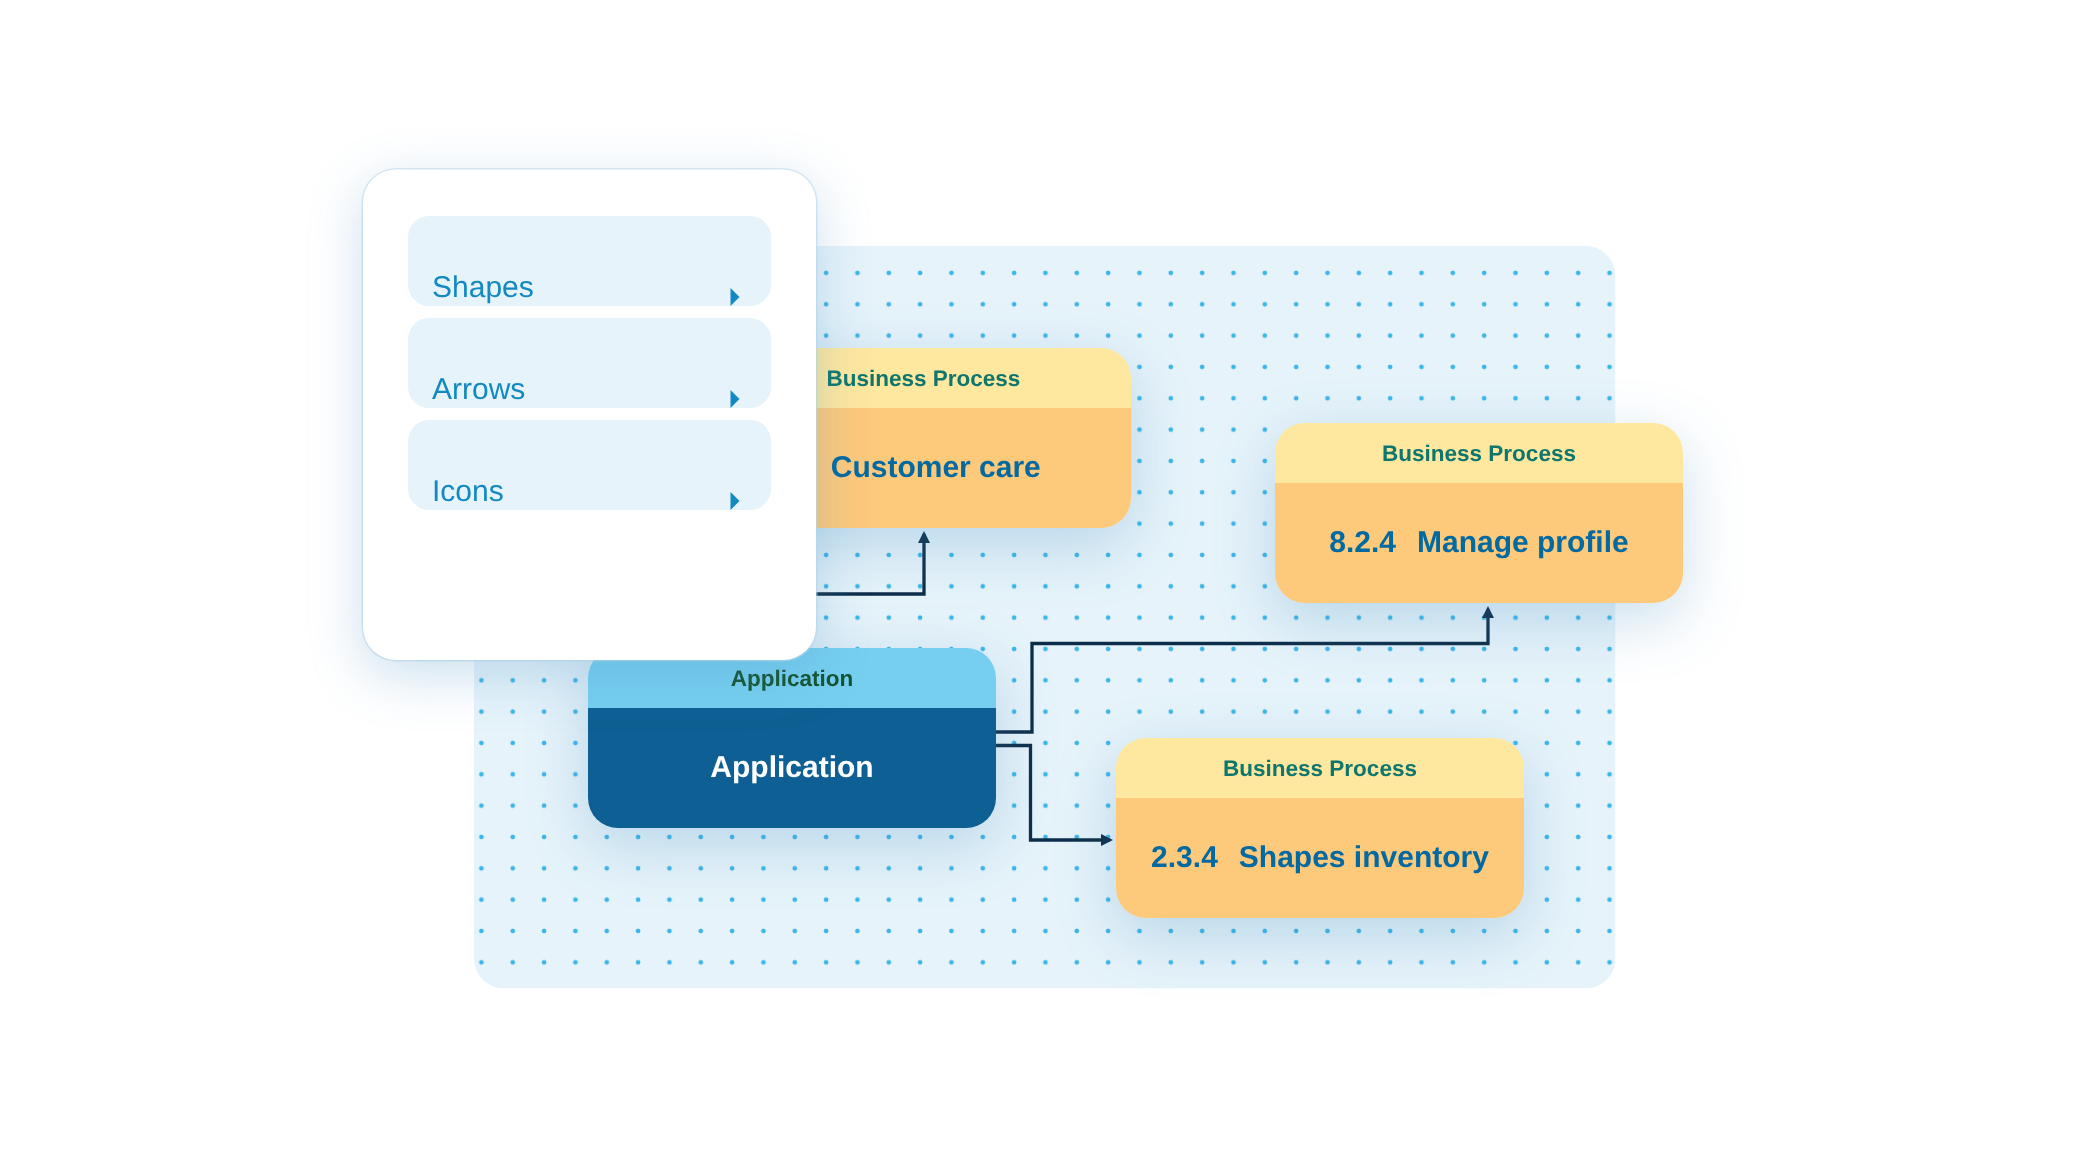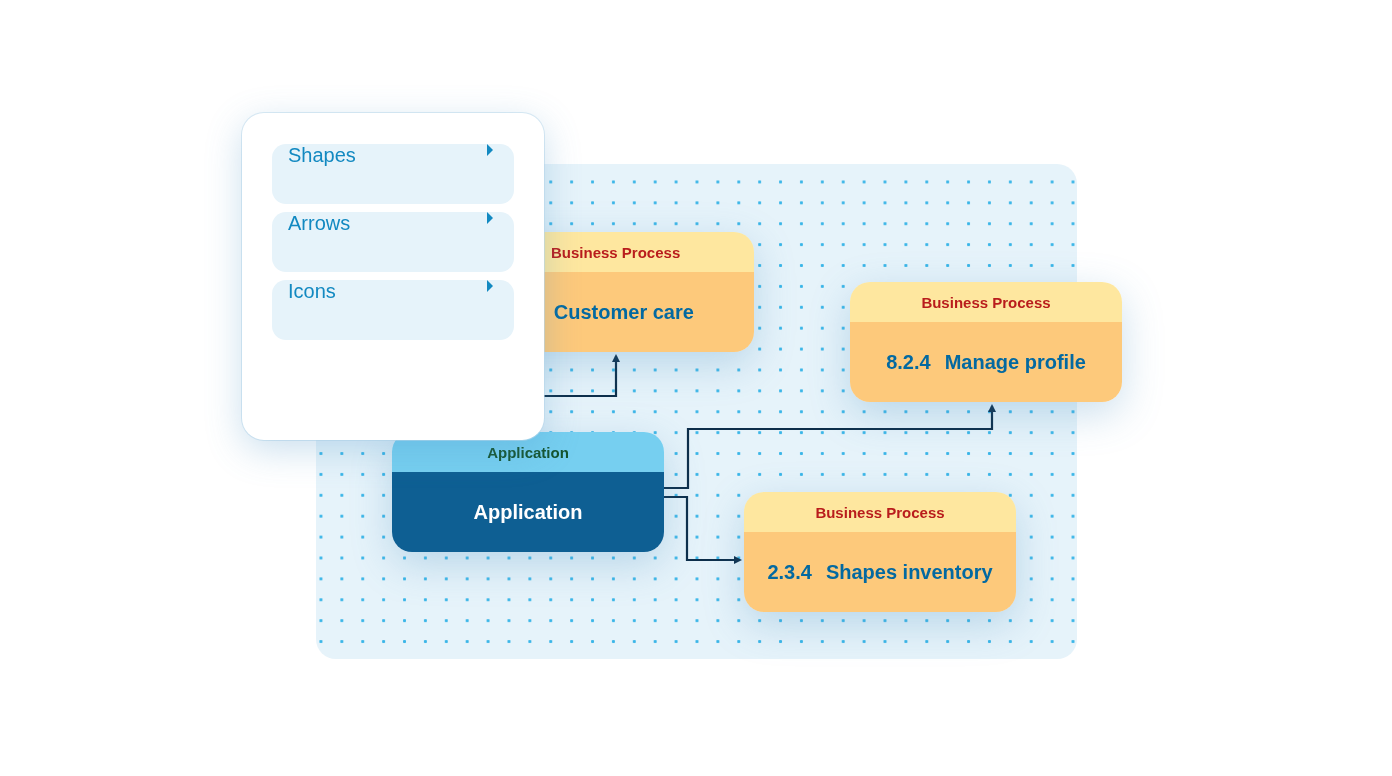--- a/index.html
+++ b/index.html
@@ -21,42 +21,42 @@
     box-shadow: 0 12px 40px rgba(70,140,190,0.28);
   }
   .card .hdr {
     height: 40px; display: flex; align-items: center; justify-content: center;
     font-size: 15px; font-weight: 600;
   }
   .card .body {
     height: 80px; display: flex; align-items: center; justify-content: center;
     font-size: 20px; font-weight: 600; white-space: nowrap;
   }
-  .card.bp .hdr { background: #fee79f; color: #b91c1c; }
+  .card.bp .hdr { background: #fee79f; color: #0f766e; }
   .card.bp .body { background: #fdc97b; color: #0369a1; }
   .card.app .hdr { background: #76cff0; color: #14532d; }
   .card.app .body { background: #0e5f93; color: #ffffff; }
   .num { margin-right: 14px; }
 
   #card-customer { left: 482px; top: 232px; }
   #card-customer .body { justify-content: flex-start; padding-left: 30px; }
   #card-customer .hdr { justify-content: flex-start; padding-left: 69px; }
   #card-profile { left: 850px; top: 282px; }
   #card-app { left: 392px; top: 432px; }
   #card-inventory { left: 744px; top: 492px; }
 
   .menu {
     position: absolute; left: 242px; top: 113px; width: 302px; height: 327px;
     background: #ffffff; border-radius: 22px;
     box-shadow: 0 10px 36px rgba(80,150,200,0.30), 0 0 0 1px rgba(200,225,240,0.6);
     padding: 31px 30px;
   }
   .menu-item {
     height: 60px; border-radius: 14px; background: #e6f3fa; margin-bottom: 8px;
-    display: flex; align-items: flex-start; justify-content: space-between;
+    display: flex; align-items: flex-end; justify-content: space-between;
     padding: 0 21px 0 16px; cursor: pointer; gap: 36px;
   }
   .menu-item .label { color: #1289c1; font-size: 20px; font-weight: 500; }
   .menu-item .caret {
     width: 0; height: 0; border-top: 6px solid transparent; border-bottom: 6px solid transparent;
     border-left: 6px solid #1289c1;
   }
 </style>
 </head>
 <body>

